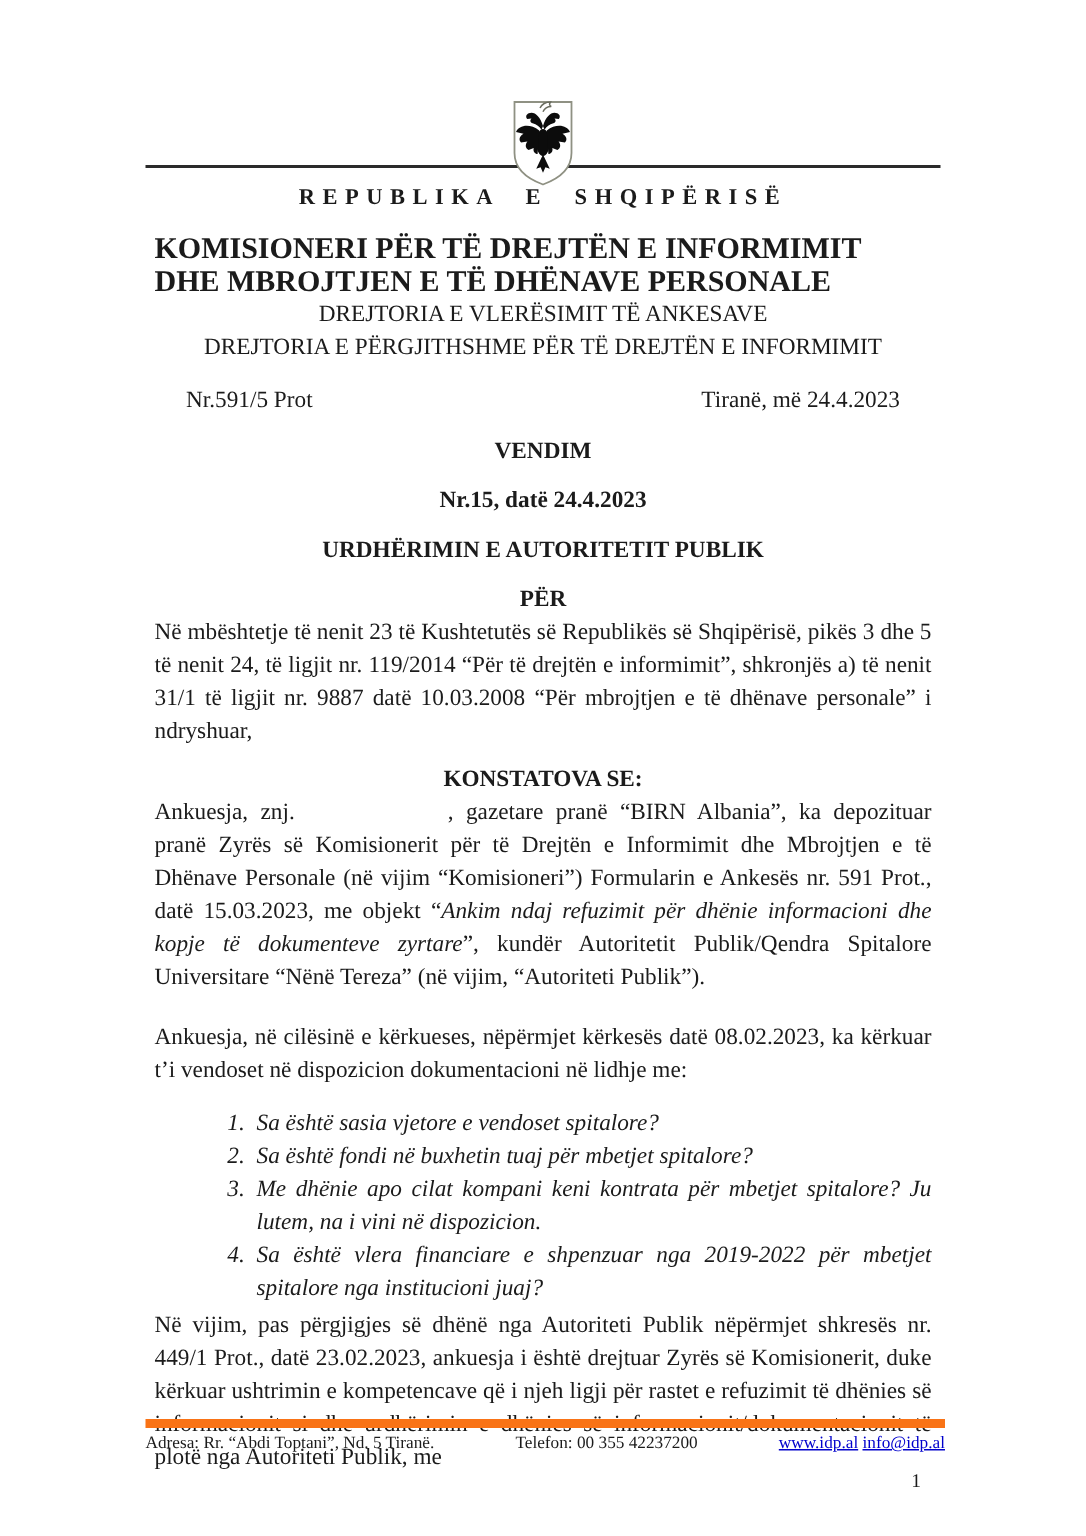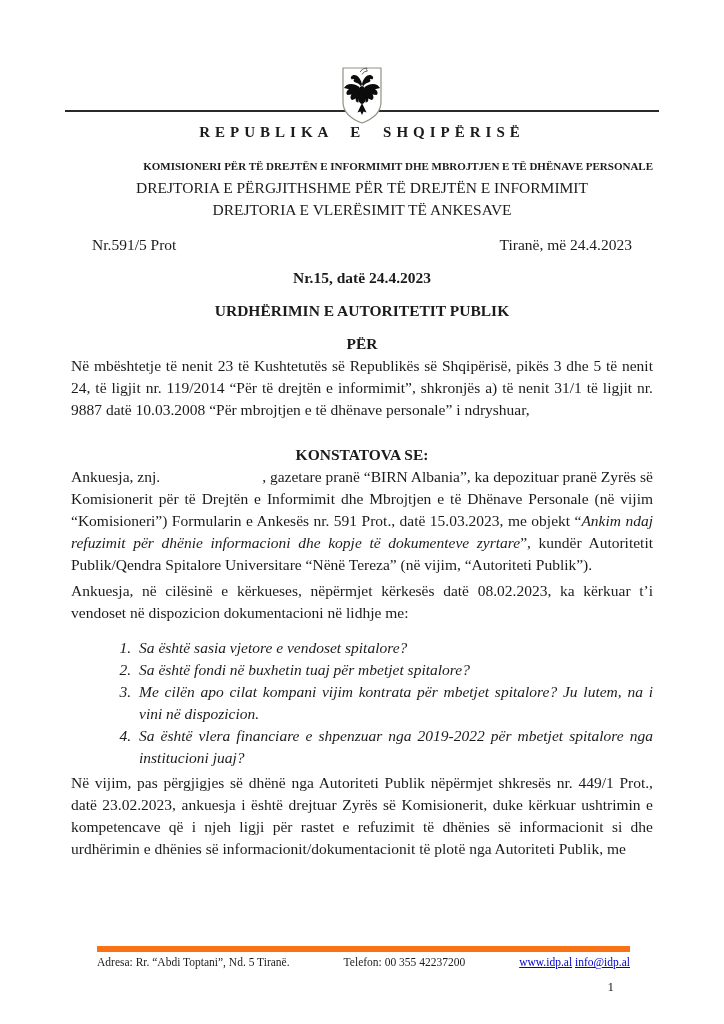--- a/index.html
+++ b/index.html
@@ -1,21 +1,21 @@
 <!DOCTYPE html>
 <html><head>
 <meta charset="utf-8">
 <style>
   html, body { margin: 0; padding: 0; background: #ffffff; }
   .page {
     position: relative;
     width: 724px;
     height: 1024px;
     box-sizing: border-box;
-    padding: 64px 71px 0;
+    padding: 64px 103px 0;
     background: #ffffff;
     font-family: "Liberation Serif", serif;
     font-size: 15.5px;
     line-height: 22px;
     color: #1b1b1b;
     overflow: hidden;
   }
 
   
   .masthead { position: relative; height: 48px; margin: 0 -6px; }
@@ -32,42 +32,42 @@
   .republic {
     margin-top: 9px;
     text-align: center;
     font-weight: bold;
     font-size: 15px;
     letter-spacing: 5px;
     word-spacing: 9px;
   }
   .institution {
     margin-top: 12px;
-    text-align: right;
+    text-align: left;
     font-weight: bold;
-    font-size: 11px;
+    font-size: 20px;
   }
   .directorate { text-align: center; font-size: 15.5px; }
 
   .proto-row {
     margin-top: 13px;
     padding: 0 21px;
     display: flex;
     justify-content: space-between;
   }
 
   .c-head {
     text-align: center;
     font-weight: bold;
     font-size: 15.5px;
     margin: 0;
   }
   .mt12 { margin-top: 12px; }
   .mt11 { margin-top: 11px; }
-  .mt14 { margin-top: 23px; }
+  .mt14 { margin-top: 10px; }
 
   p.body-par {
     margin: 0;
     text-align: justify;
     font-family: Liberation Serif, serif;
   }
   .redact-gap { display: inline-block; width: 102px; }
   .q-italic { font-style: italic; }
 
   ol.request-list {
@@ -119,44 +119,45 @@
           <path d="M25.5,25 C32,20 39,21.5 41,26 l-5,1.2 c2.8,1.6 3.4,4.2 1.6,5.8 l-4.2,-0.6 c1.8,2.2 1.2,4.8 -0.8,5.6 l-3.4,-1.4 c0.6,2.4 -0.8,4 -2.6,4 Z"></path>
           <path d="M23,41 l-4.5,9.5 2.9,-1 1.6,3.6 1.6,-3.6 2.9,1 Z"></path>
         </g>
       </svg>
     </div>
   </div>
 
   <div class="republic">REPUBLIKA E SHQIPËRISË</div>
 
   <div class="institution">KOMISIONERI PËR TË DREJTËN E INFORMIMIT DHE MBROJTJEN E TË DHËNAVE PERSONALE</div>
+  <div class="directorate">DREJTORIA E VLERËSIMIT TË ANKESAVE</div>
   <div class="directorate">DREJTORIA E PËRGJITHSHME PËR TË DREJTËN E INFORMIMIT</div>
-  <div class="directorate">DREJTORIA E VLERËSIMIT TË ANKESAVE</div>
 
   <div class="proto-row">
     <span>Nr.591/5 Prot</span>
     <span>Tiranë, më 24.4.2023</span>
   </div>
 
+  <h2 class="c-head mt12">VENDIM</h2>
   <h2 class="c-head mt11">Nr.15, datë 24.4.2023</h2>
   <h2 class="c-head mt11">URDHËRIMIN E AUTORITETIT PUBLIK</h2>
   <h2 class="c-head mt11">PËR</h2>
 
   <p class="body-par mt11">Në mbështetje të nenit 23 të Kushtetutës së Republikës së Shqipërisë, pikës 3 dhe 5 të nenit 24, të ligjit nr. 119/2014 “Për të drejtën e informimit”, shkronjës a) të nenit 31/1 të ligjit nr. 9887 datë 10.03.2008 “Për mbrojtjen e të dhënave personale” i ndryshuar,</p>
 
   <h2 class="c-head mt14">KONSTATOVA SE:</h2>
 
   <p class="body-par mt12"><span>Ankuesja, znj.</span><span class="redact-gap"></span><span>, gazetare pranë “BIRN Albania”, ka depozituar pranë Zyrës së Komisionerit për të Drejtën e Informimit dhe Mbrojtjen e të Dhënave Personale (në vijim “Komisioneri”) Formularin e Ankesës nr. 591 Prot., datë 15.03.2023, me objekt “</span><span class="q-italic">Ankim ndaj refuzimit për dhënie informacioni dhe kopje të dokumenteve zyrtare</span><span>”, kundër Autoritetit Publik/Qendra Spitalore Universitare “Nënë Tereza” (në vijim, “Autoriteti Publik”).</span></p>
 
-  <p class="body-par" style="margin-top:4px">Ankuesja, në cilësinë e kërkueses, nëpërmjet kërkesës datë 08.02.2023, ka kërkuar t’i vendoset në dispozicion dokumentacioni në lidhje me:</p>
+  <p class="body-par" style="margin-top:18px">Ankuesja, në cilësinë e kërkueses, nëpërmjet kërkesës datë 08.02.2023, ka kërkuar t’i vendoset në dispozicion dokumentacioni në lidhje me:</p>
 
   <ol class="request-list">
     <li>Sa është sasia vjetore e vendoset spitalore?</li>
     <li>Sa është fondi në buxhetin tuaj për mbetjet spitalore?</li>
-    <li>Me cilën apo cilat kompani vijim kontrata për mbetjet spitalore? Ju lutem, na i vini në dispozicion.</li>
+    <li>Me dhënie apo cilat kompani keni kontrata për mbetjet spitalore? Ju lutem, na i vini në dispozicion.</li>
     <li>Sa është vlera financiare e shpenzuar nga 2019-2022 për mbetjet spitalore nga institucioni juaj?</li>
   </ol>
 
   <p class="body-par" style="margin-top:3px">Në vijim, pas përgjigjes së dhënë nga Autoriteti Publik nëpërmjet shkresës nr. 449/1 Prot., datë 23.02.2023, ankuesja i është drejtuar Zyrës së Komisionerit, duke kërkuar ushtrimin e kompetencave që i njeh ligji për rastet e refuzimit të dhënies së informacionit si dhe urdhërimin e dhënies së informacionit/dokumentacionit të plotë nga Autoriteti Publik, me</p>
 
   <div class="page-footer">
     <span>Adresa: Rr. “Abdi Toptani”, Nd. 5 Tiranë.</span>
     <span>Telefon: 00 355 42237200</span>
     <span class="footer-links">
       <a class="site" style="color: rgb(0, 0, 204);">www.idp.al</a>

